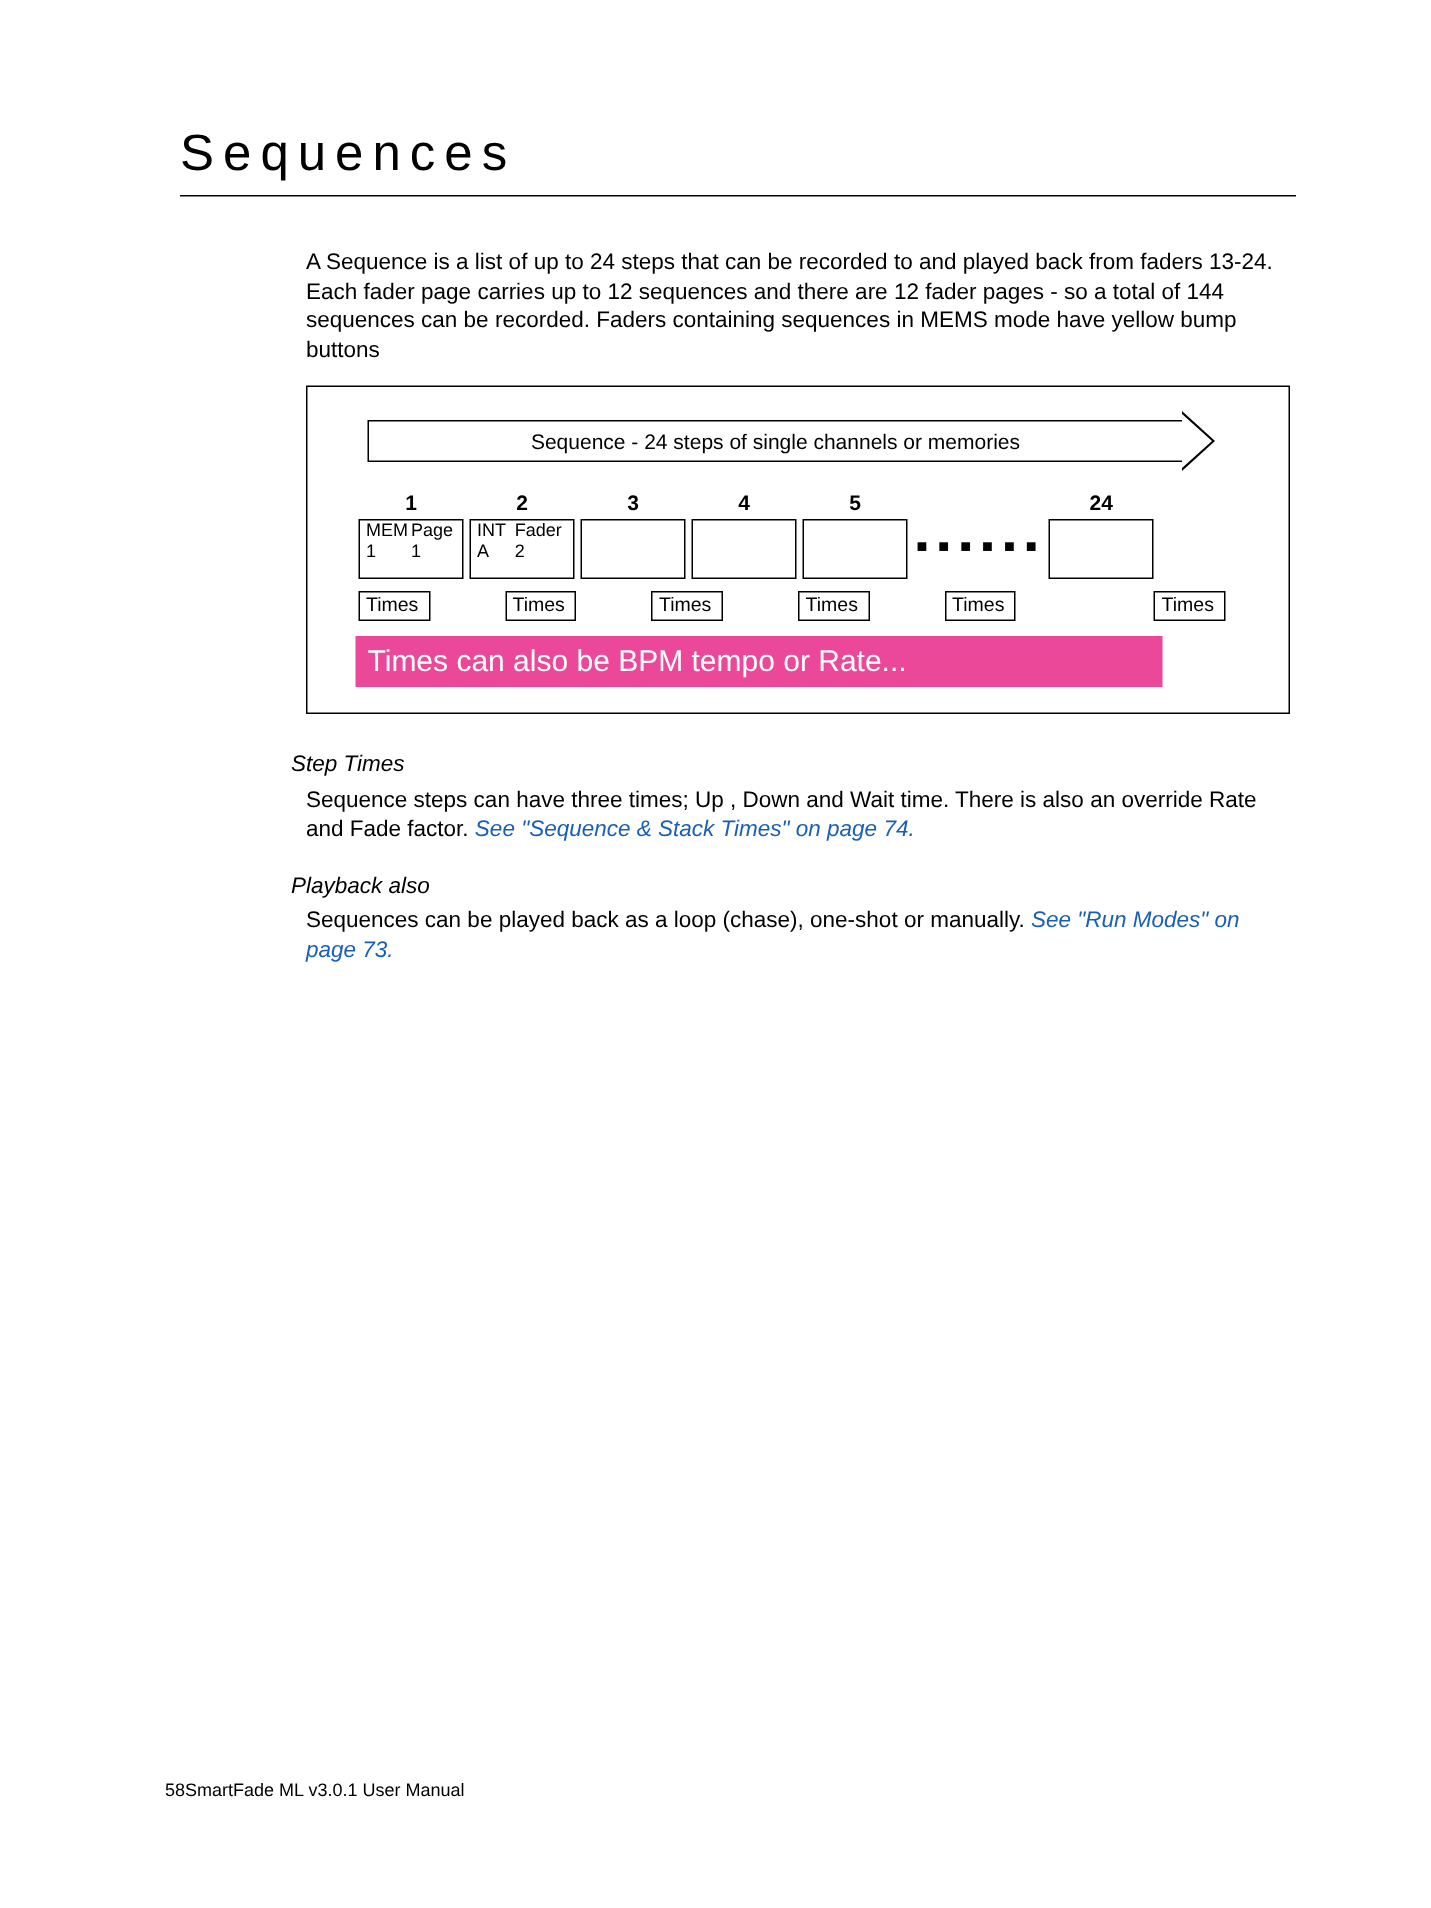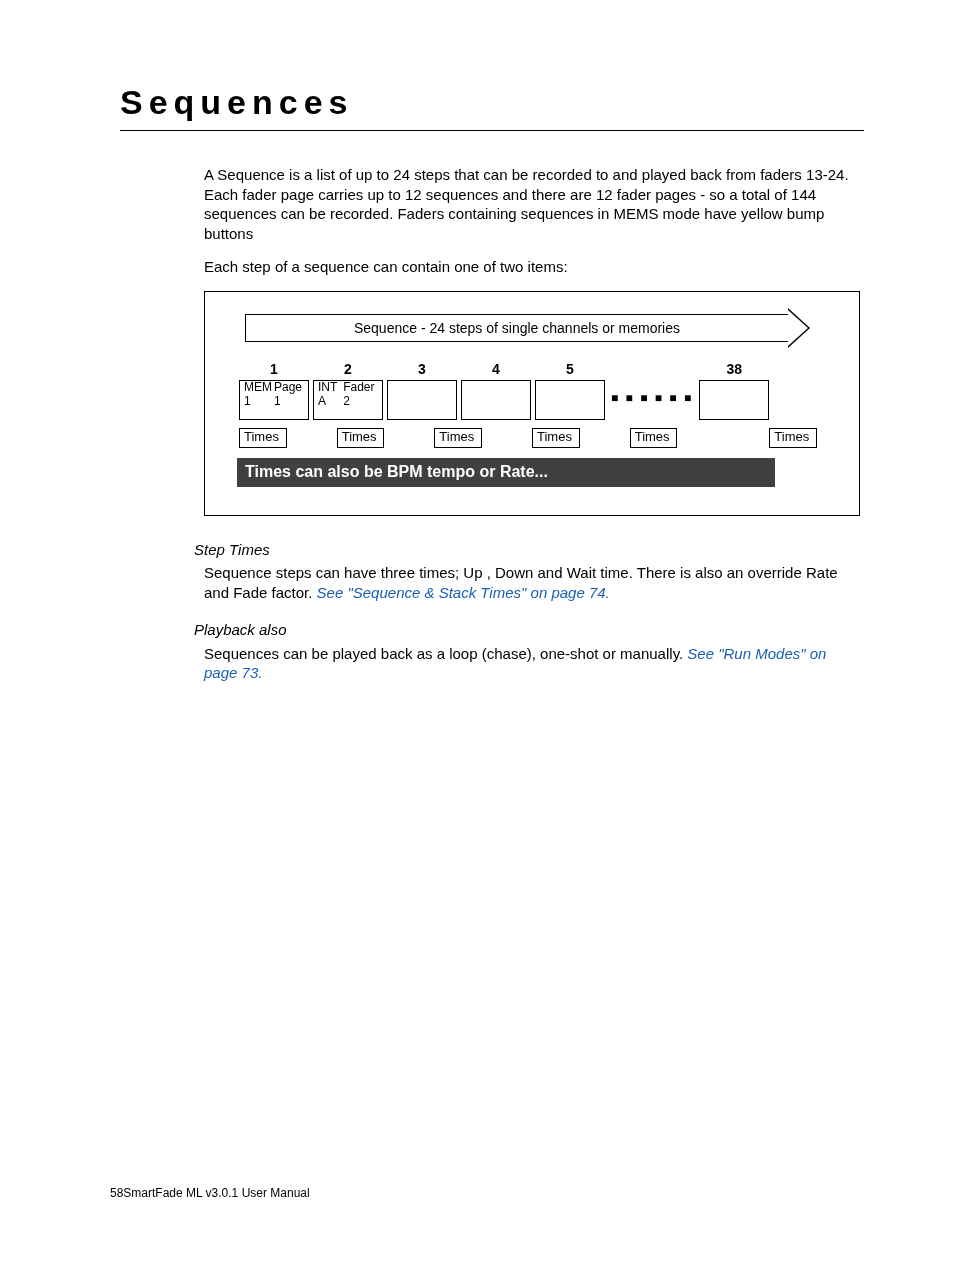--- a/index.html
+++ b/index.html
@@ -14,21 +14,21 @@
   .page {
     width: 954px;
     height: 1272px;
     position: relative;
     box-sizing: border-box;
     padding: 80px 90px 0 110px;
   }
   .heading {
     font-size: 34px;
     letter-spacing: 6px;
-    font-weight: 700;
+    font-weight: 400;
     border-bottom: 1px solid #000;
     margin: 0 0 34px 16px;
     padding-bottom: 6px;
     margin-left: 10px;
   }
   .body {
     margin-left: 94px;
     margin-right: 4px;
   }
   .para {
@@ -49,21 +49,21 @@
     margin-left: -10px;
   }
   .link {
     color: #1a5fb4;
     font-style: italic;
   }
 
   
   .diagram {
     border: 1px solid #000;
-    padding: 22px 34px 28px 34px;
+    padding: 22px 34px 17px 34px;
     margin: 2px 0 24px 0;
     position: relative;
   }
   .arrow-band {
     border: 1px solid #000;
     padding: 4px 10px;
     text-align: center;
     font-size: 14px;
     position: relative;
     margin-left: 6px;
@@ -132,24 +132,24 @@
     border: 1px solid #000;
     width: 64px;
     height: 18px;
     margin-right: 8px;
     font-size: 13px;
     text-align: left;
     padding: 0 4px;
   }
   .times-gap { flex: 1; }
   .caption-bar {
-    background: #404040;
+    background: #ec4899;
     color: #fff;
-    font-weight: bold;
-    font-size: 16px;
+    font-weight: normal;
+    font-size: 20px;
     padding: 4px 8px;
     margin-top: 10px;
     margin-left: -2px;
     margin-right: 50px;
   }
 
   .footer {
     position: absolute;
     bottom: 70px;
     left: 110px;
@@ -162,21 +162,20 @@
 <body>
 
 <div class="page">
 
   <h1 class="heading">Sequences</h1>
 
   <div class="body">
 
     <p class="para">A Sequence is a list of up to 24 steps that can be recorded to and played back from faders 13-24. Each fader page carries up to 12 sequences and there are 12 fader pages - so a total of 144 sequences can be recorded. Faders containing sequences in MEMS mode have yellow bump buttons</p>
 
-    <p class="para">Each step of a sequence can contain one of two items:</p>
 
 
     <div class="diagram">
       <div class="arrow-band">
         <span>Sequence - 24 steps of single channels or memories</span>
         <div class="arrow-tip"></div>
       </div>
 
       <div class="steps-row">
         <div class="step-col">
@@ -200,21 +199,21 @@
         <div class="step-col">
           <div>4</div>
           <div class="step-box empty"></div>
         </div>
         <div class="step-col">
           <div>5</div>
           <div class="step-box empty"></div>
         </div>
         <div class="dots">■ ■ ■ ■ ■ ■</div>
         <div class="step-col">
-          <div>38</div>
+          <div>24</div>
           <div class="step-box empty"></div>
         </div>
       </div>
 
       <div class="times-row">
         <div class="times-box">Times</div>
         <div class="times-box">Times</div>
         <div class="times-box">Times</div>
         <div class="times-box">Times</div>
         <div class="times-box">Times</div>

